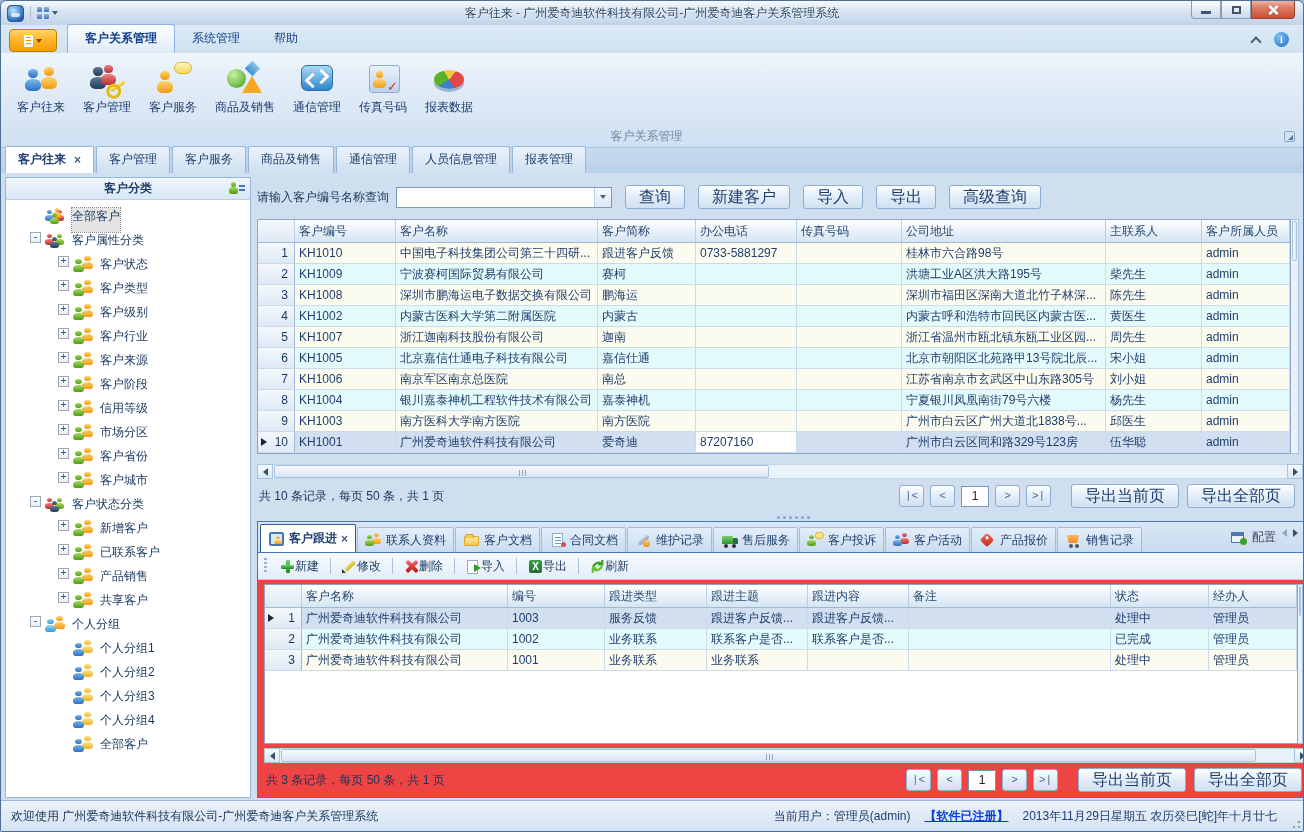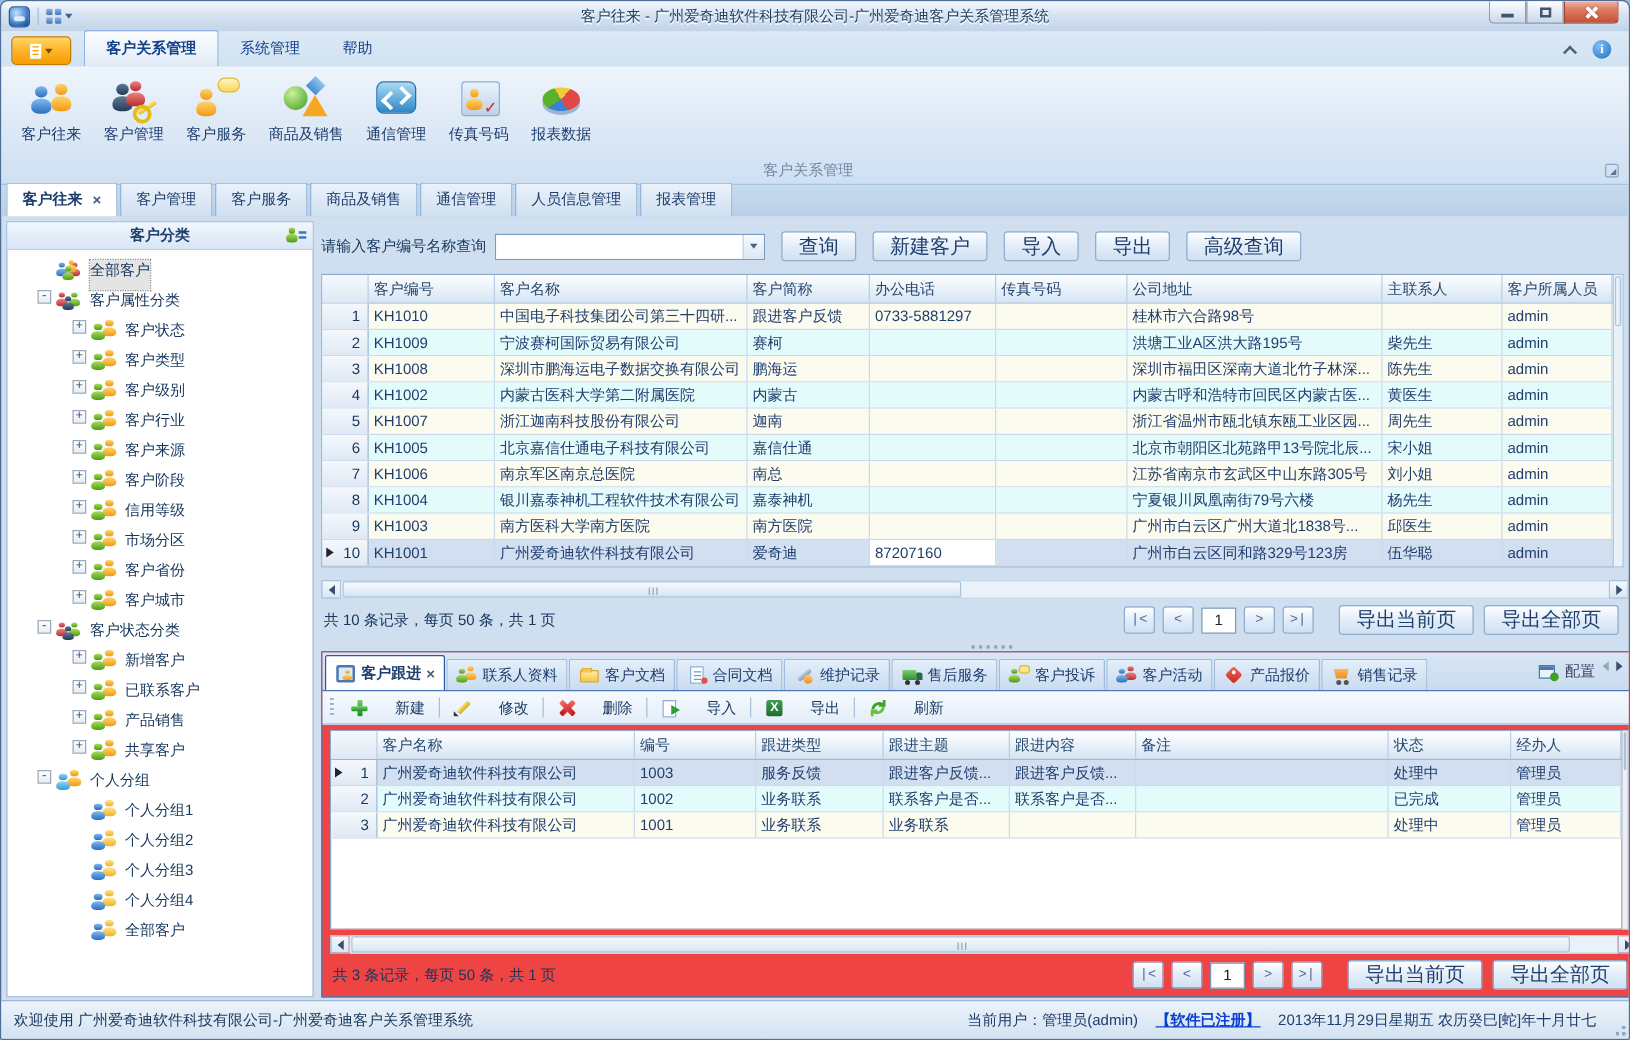--- a/index.html
+++ b/index.html
@@ -171,21 +171,21 @@
 .tag::after{content:"";position:absolute;left:2px;top:2px;width:3px;height:3px;border-radius:50%;background:#fff}
 .cart{position:absolute;left:2px;top:3px;width:12px;height:8px;background:linear-gradient(#ffb75e,#ef8e1b);clip-path:polygon(0 0,100% 0,85% 100%,15% 100%)}
 .cw1{position:absolute;left:4px;bottom:0;width:4px;height:4px;border-radius:50%;background:#555}
 .cw2{position:absolute;right:3px;bottom:0;width:4px;height:4px;border-radius:50%;background:#555}
 .cfgico{position:absolute;left:0;top:2px;width:13px;height:11px;border:1px solid #4a77b4;background:#eaf2fb}
 .cfgico::before{content:"";position:absolute;left:0;top:0;right:0;height:3px;background:#4a77b4}
 .cfgico::after{content:"";position:absolute;right:-4px;bottom:-3px;width:7px;height:7px;border-radius:50%;background:#3ba226}
 
 .dtoolbar{height:27px;flex:0 0 27px;background:linear-gradient(#f6fafe,#e3edf8);border-bottom:1px solid #b9cfe8;display:flex;align-items:center;padding:0 6px;gap:7px}
 .grip{width:3px;height:16px;background:repeating-linear-gradient(#9ab2cc 0 2px,transparent 2px 4px);margin-right:2px}
-.titem{display:flex;align-items:center;gap:21px;cursor:pointer;color:#16365c;padding:2px 4px;border-radius:2px}
+.titem{display:flex;align-items:center;gap:0;cursor:pointer;color:#16365c;padding:2px 4px;border-radius:2px}
 .tsep2{width:1px;height:16px;background:#a9c0d8}
 .tbi{position:relative;width:15px;height:15px;flex:0 0 15px}
 .tb-new::before,.tb-new::after{content:"";position:absolute;background:linear-gradient(#6fd06f,#1e8e1e);border-radius:1px}
 .tb-new::before{left:6px;top:1px;width:4px;height:13px}
 .tb-new::after{left:1px;top:6px;width:13px;height:4px}
 .tb-edit::before{content:"";position:absolute;left:2px;top:5px;width:12px;height:4px;background:linear-gradient(#f7e17a,#cdb117);transform:rotate(-45deg);border-radius:1px}
 .tb-edit::after{content:"";position:absolute;left:0;bottom:1px;width:0;height:0;border-left:4px solid #333;border-top:4px solid transparent}
 .tb-del::before,.tb-del::after{content:"";position:absolute;left:6px;top:0;width:4px;height:15px;background:linear-gradient(#f26a6a,#c01818);border-radius:1px}
 .tb-del::before{transform:rotate(45deg)}.tb-del::after{transform:rotate(-45deg)}
 .tb-imp::before{content:"";position:absolute;left:1px;top:1px;width:9px;height:12px;background:#fff;border:1px solid #8fafd2}

